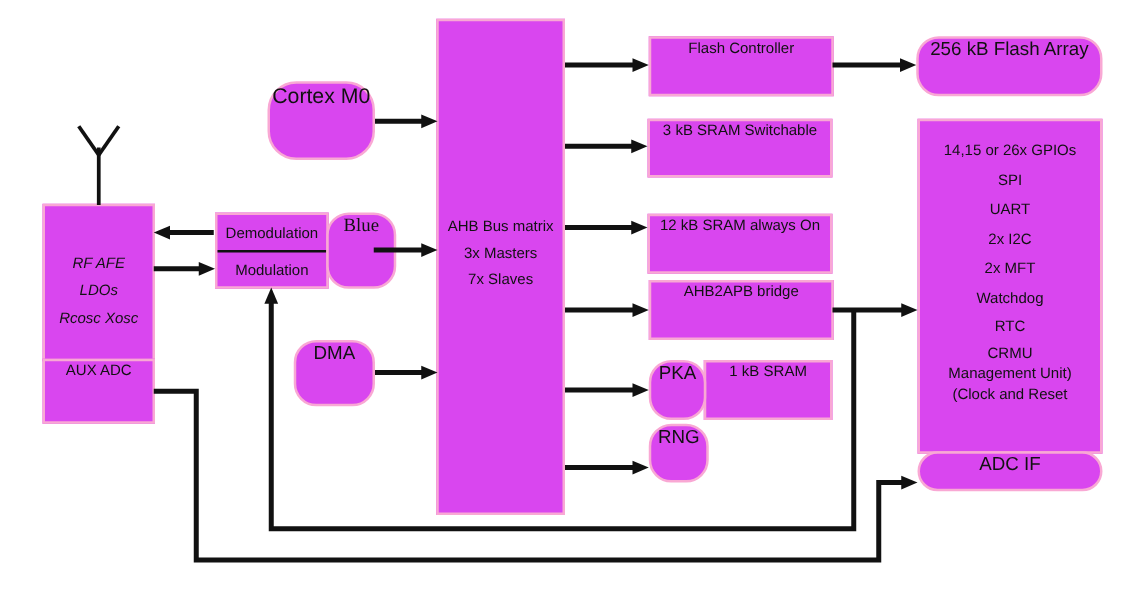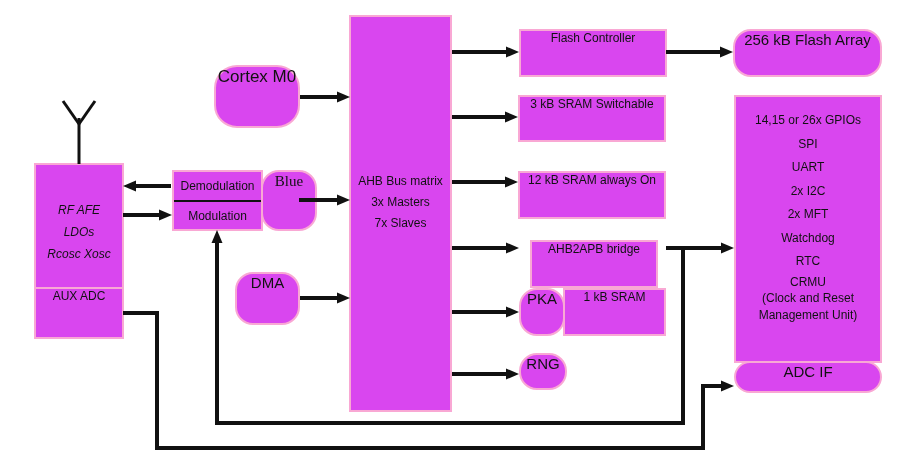--- a/index.html
+++ b/index.html
@@ -99,50 +99,50 @@
   </div>
 
   <div class="box" style="left:518px; top:95px; width:148px; height:47px;">
     <span>3 kB SRAM Switchable</span>
   </div>
 
   <div class="box" style="left:518px; top:159px; width:148px; height:48px;margin-top:12px;">
     <span>12 kB SRAM always On</span>
   </div>
 
-  <div class="box" style="left:519px; top:240px; width:128px; height:48px;margin-left:11px;">
+  <div class="box" style="left:519px; top:224px; width:148px; height:48px;">
     <span>AHB2APB bridge</span>
   </div>
 
   <div class="box" style="left:563px; top:288px; width:103px; height:48px;">
     <span>1 kB SRAM</span>
   </div>
   <div class="box lg" style="left:519px; top:288px; width:46px; height:48px;">
     <span>PKA</span>
   </div>
 
-  <div class="box lg" style="left:519px; top:353px; width:48px; height:37px;">
+  <div class="box lg" style="left:519px; top:339px; width:48px; height:47px;">
     <span>RNG</span>
   </div>
 
   <div class="box" style="left:734px; top:95px; width:148px; height:268px;">
     <div class="periph-text stack">
       <div class="grp-a">
         <div class="tline">14,15 or 26x GPIOs</div>
         <div class="tline">SPI</div>
         <div class="tline">UART</div>
         <div class="tline">2x I2C</div>
         <div class="tline">2x MFT</div>
         <div class="tline">Watchdog</div>
         <div class="tline">RTC</div>
       </div>
       <div class="grp-b">
         <div class="tline">CRMU</div>
+        <div class="tline">Management Unit)</div>
         <div class="tline">(Clock and Reset</div>
-        <div class="tline">Management Unit)</div>
       </div>
     </div>
   </div>
 
   <div class="box lg" style="left:734px; top:361px; width:148px; height:32px;">
     <span>ADC IF</span>
   </div>
 
   <svg class="wires" width="912" height="473" viewBox="0 0 912 473">
 

